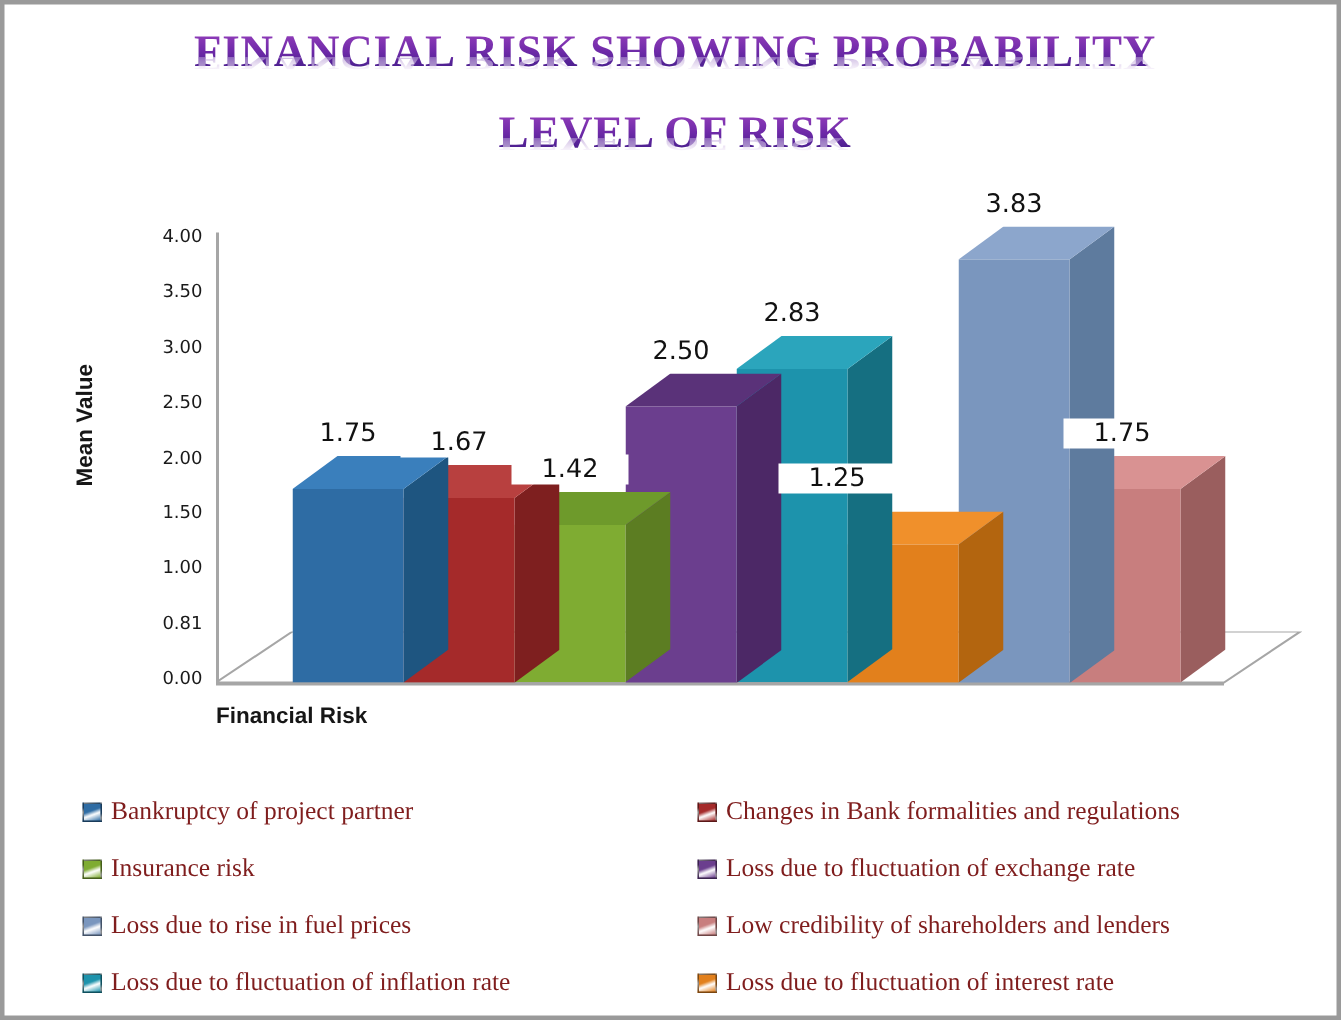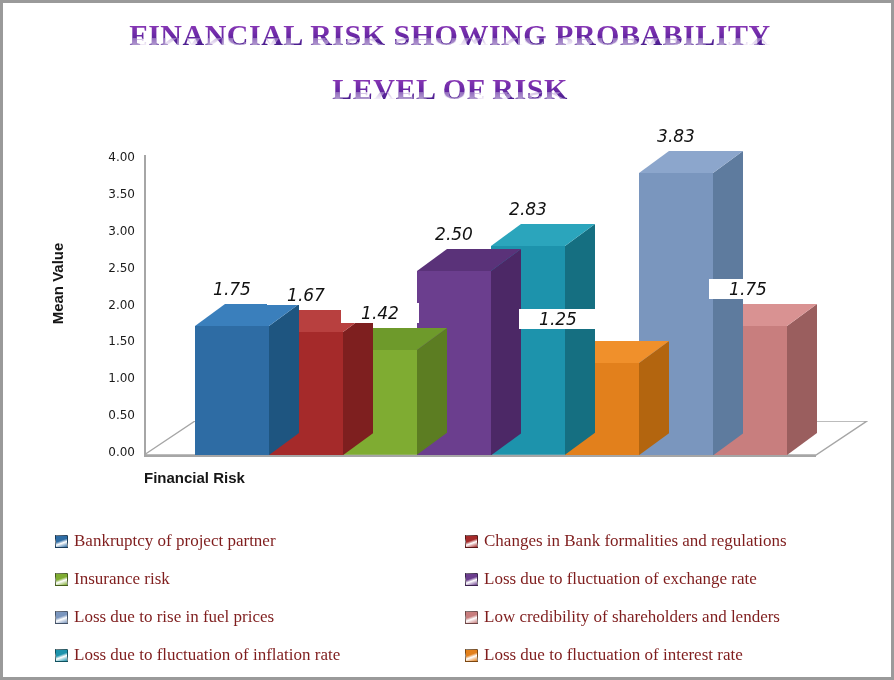--- a/index.html
+++ b/index.html
@@ -120,21 +120,20 @@
   .bar { position: absolute; }
 
   .dlabel {
     position: absolute;
     font-size: 17px;
     color: #111;
     font-family: "DejaVu Sans", sans-serif;
     white-space: nowrap;
     background: #fff;
     padding: 0 2px;
-    font-style: italic;
   }
   .xlabel {
     position: absolute;
     top: 466px;
     left: 141px;
     width: 672px;
     font-size: 15px;
     font-weight: bold;
     color: #161616;
   }
@@ -179,21 +178,21 @@
   <div class="plot">
     <div class="ylabel">Mean Value</div>
     <div class="ytick-wrap" id="yticks">
         <div class="ytick" style="top: 147px;">4.00</div>
         <div class="ytick" style="top: 183.875px;">3.50</div>
         <div class="ytick" style="top: 220.75px;">3.00</div>
         <div class="ytick" style="top: 257.625px;">2.50</div>
         <div class="ytick" style="top: 294.5px;">2.00</div>
         <div class="ytick" style="top: 331.375px;">1.50</div>
         <div class="ytick" style="top: 368.25px;">1.00</div>
-        <div class="ytick" style="top: 405.125px;">0.50</div>
+        <div class="ytick" style="top: 405.125px;">0.81</div>
         <div class="ytick" style="top: 442px;">0.00</div>
       </div>
 
     <div class="floor">
       <svg width="724" height="36" viewBox="0 0 724 36">
         <polygon points="0,34 51,0 723,0 672,34" fill="#ffffff" stroke="#a6a6a6" stroke-width="1.4"></polygon>
       </svg>
     </div>
 
     <div class="axis-v"></div>

